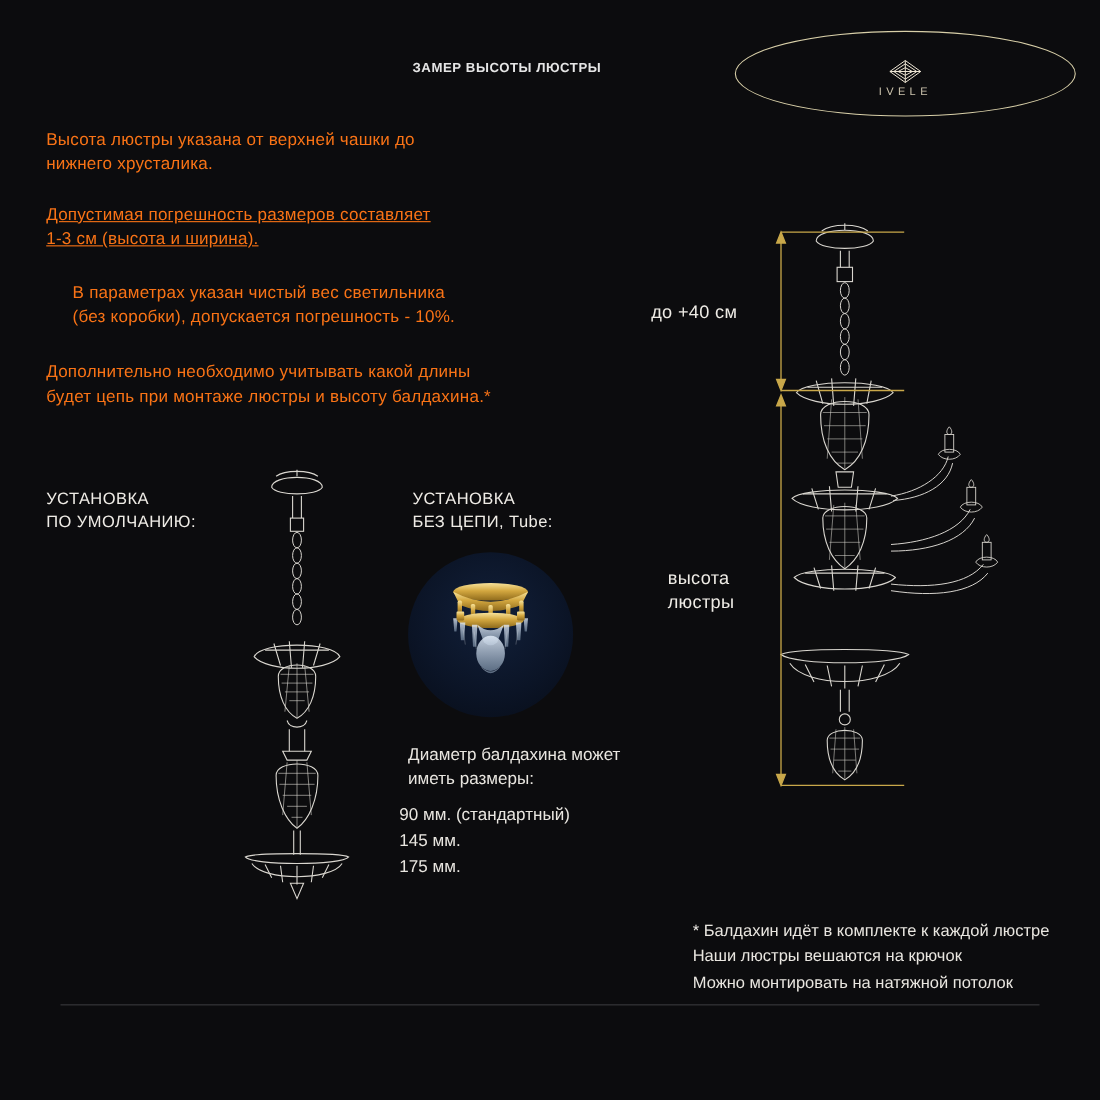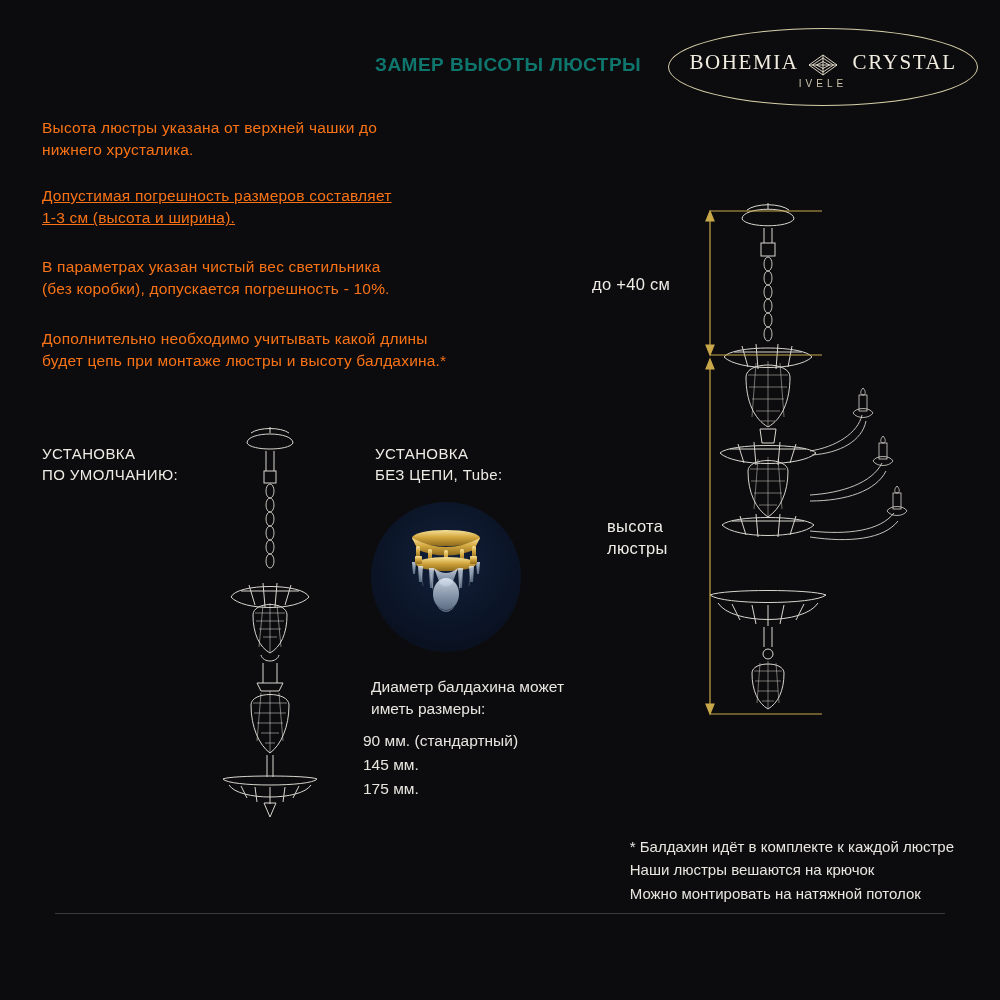--- a/index.html
+++ b/index.html
@@ -14,24 +14,24 @@
   }
   .page {
     position: absolute; inset: 0;
     background: #0c0c0e;
   }
 
   
   .title-ru {
     position: absolute;
     left: 375px; top: 54px;
-    font-size: 19px;
+    font-size: 12px;
     font-weight: bold;
     letter-spacing: 0.5px;
-    color: #0f766e;
+    color: #e5e5e5;
     white-space: nowrap;
   }
   .brand {
     position: absolute;
     left: 668px; top: 28px;
     width: 310px; height: 78px;
   }
   .brand .oval {
     position: absolute; inset: 0;
     border: 1px solid #d8cfa8;
@@ -69,21 +69,21 @@
     position: absolute;
     left: 42px;
     font-size: 15.5px;
     line-height: 1.45;
     color: #f97316;
     white-space: pre-line;
     letter-spacing: 0.2px;
   }
   .p1 { top: 117px; }
   .p2 { top: 185px; text-decoration: underline; }
-  .p3 { top: 256px; }
+  .p3 { top: 256px; margin-left: 24px; }
   .p4 { top: 328px; }
 
   
   .sect-label {
     position: absolute;
     font-size: 15px;
     line-height: 1.4;
     color: #efece6;
     white-space: pre-line;
     letter-spacing: 0.4px;
@@ -143,23 +143,20 @@
 </style>
 </head>
 <body>
 
 <div class="page">
 
   <div class="title-ru">ЗАМЕР ВЫСОТЫ ЛЮСТРЫ</div>
 
   <div class="brand">
     <div class="oval"></div>
-    <div class="bname">
-      <span>BOHEMIA</span><span class="gap"></span><span>CRYSTAL</span>
-    </div>
     <svg class="diamond" viewBox="0 0 34 22">
       <g fill="none" stroke="#f0e8d6" stroke-width="0.9">
         <path d="M17 1 L31 11 L17 21 L3 11 Z"></path>
         <path d="M17 4 L27.5 11 L17 18 L6.5 11 Z"></path>
         <path d="M17 7.5 L23.5 11 L17 14.5 L10.5 11 Z"></path>
         <path d="M3 11 L31 11 M17 1 L17 21"></path>
       </g>
     </svg>
     <div class="bsub">IVELE</div>
   </div>

